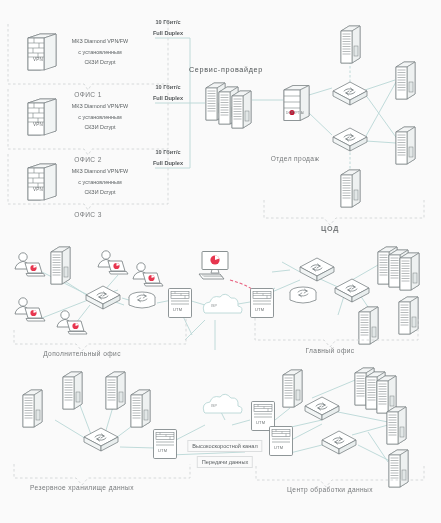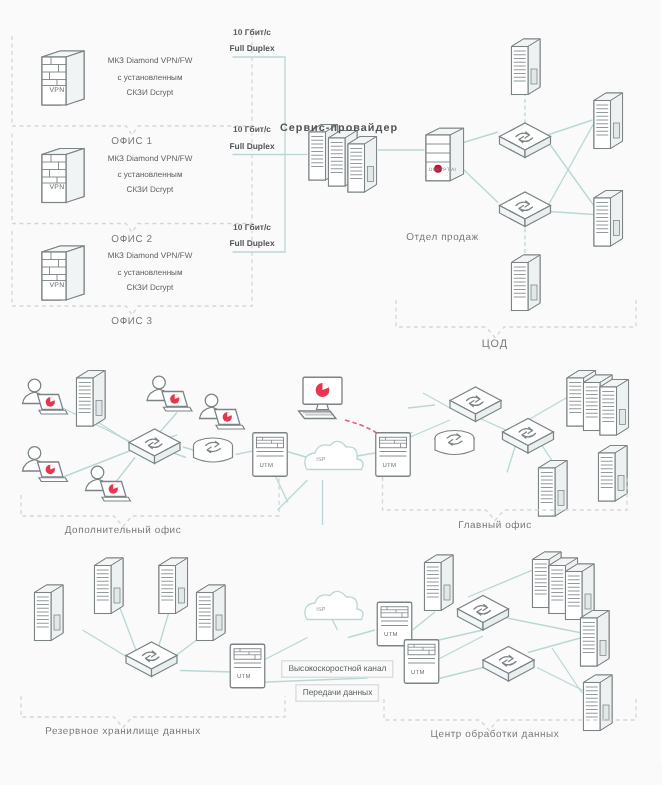--- a/index.html
+++ b/index.html
@@ -450,24 +450,24 @@
     <span>с установленным</span><br>
     <span>СКЗИ Dcrypt</span>
   </div>
   <div class="rate" style="left:168px; top:147px;">
     <span>10 Гбит/с</span><br>
     <span>Full Duplex</span>
   </div>
   <div class="zone-name" style="left:88px; top:211px;">ОФИС 3</div>
   <div class="lbl" style="left:33px; top:187px; font-size:4.6px; color:#6a6f71;">VPN</div>
 
-  <div class="zone-name big" style="left:226px; top:80px; color:#4e5355;font-weight:bold;">Сервис-провайдер</div>
+  <div class="zone-name big" style="left:226px; top:65px; color:#4e5355;">Сервис-провайдер</div>
   <div class="zone-name" style="left:295px; top:155px;">Отдел продаж</div>
   <div class="lbl" style="left:286px; top:111px; font-size:3.2px; color:#7c8082;">DCRYPT AI</div>
-  <div class="zone-name big" style="left:330px; top:224px;">ЦОД</div>
+  <div class="zone-name big" style="left:330px; top:224px;font-weight:bold;">ЦОД</div>
 
   <div class="zone-name" style="left:82px; top:350px;">Дополнительный офис</div>
   <div class="zone-name" style="left:330px; top:347px;">Главный офис</div>
   <div class="lbl" style="left:214px; top:304px; font-size:3.6px; color:#8b9092; transform:translateX(-50%);">ISP</div>
   <div class="lbl" style="left:173px; top:307px; font-size:4px; color:#6a6f71;">UTM</div>
   <div class="lbl" style="left:255px; top:307px; font-size:4px; color:#6a6f71;">UTM</div>
 
   <div class="zone-name" style="left:82px; top:484px;">Резервное хранилище данных</div>
   <div class="zone-name" style="left:330px; top:486px;">Центр обработки данных</div>
   <div class="lbl" style="left:214px; top:404px; font-size:3.6px; color:#8b9092; transform:translateX(-50%);">ISP</div>

